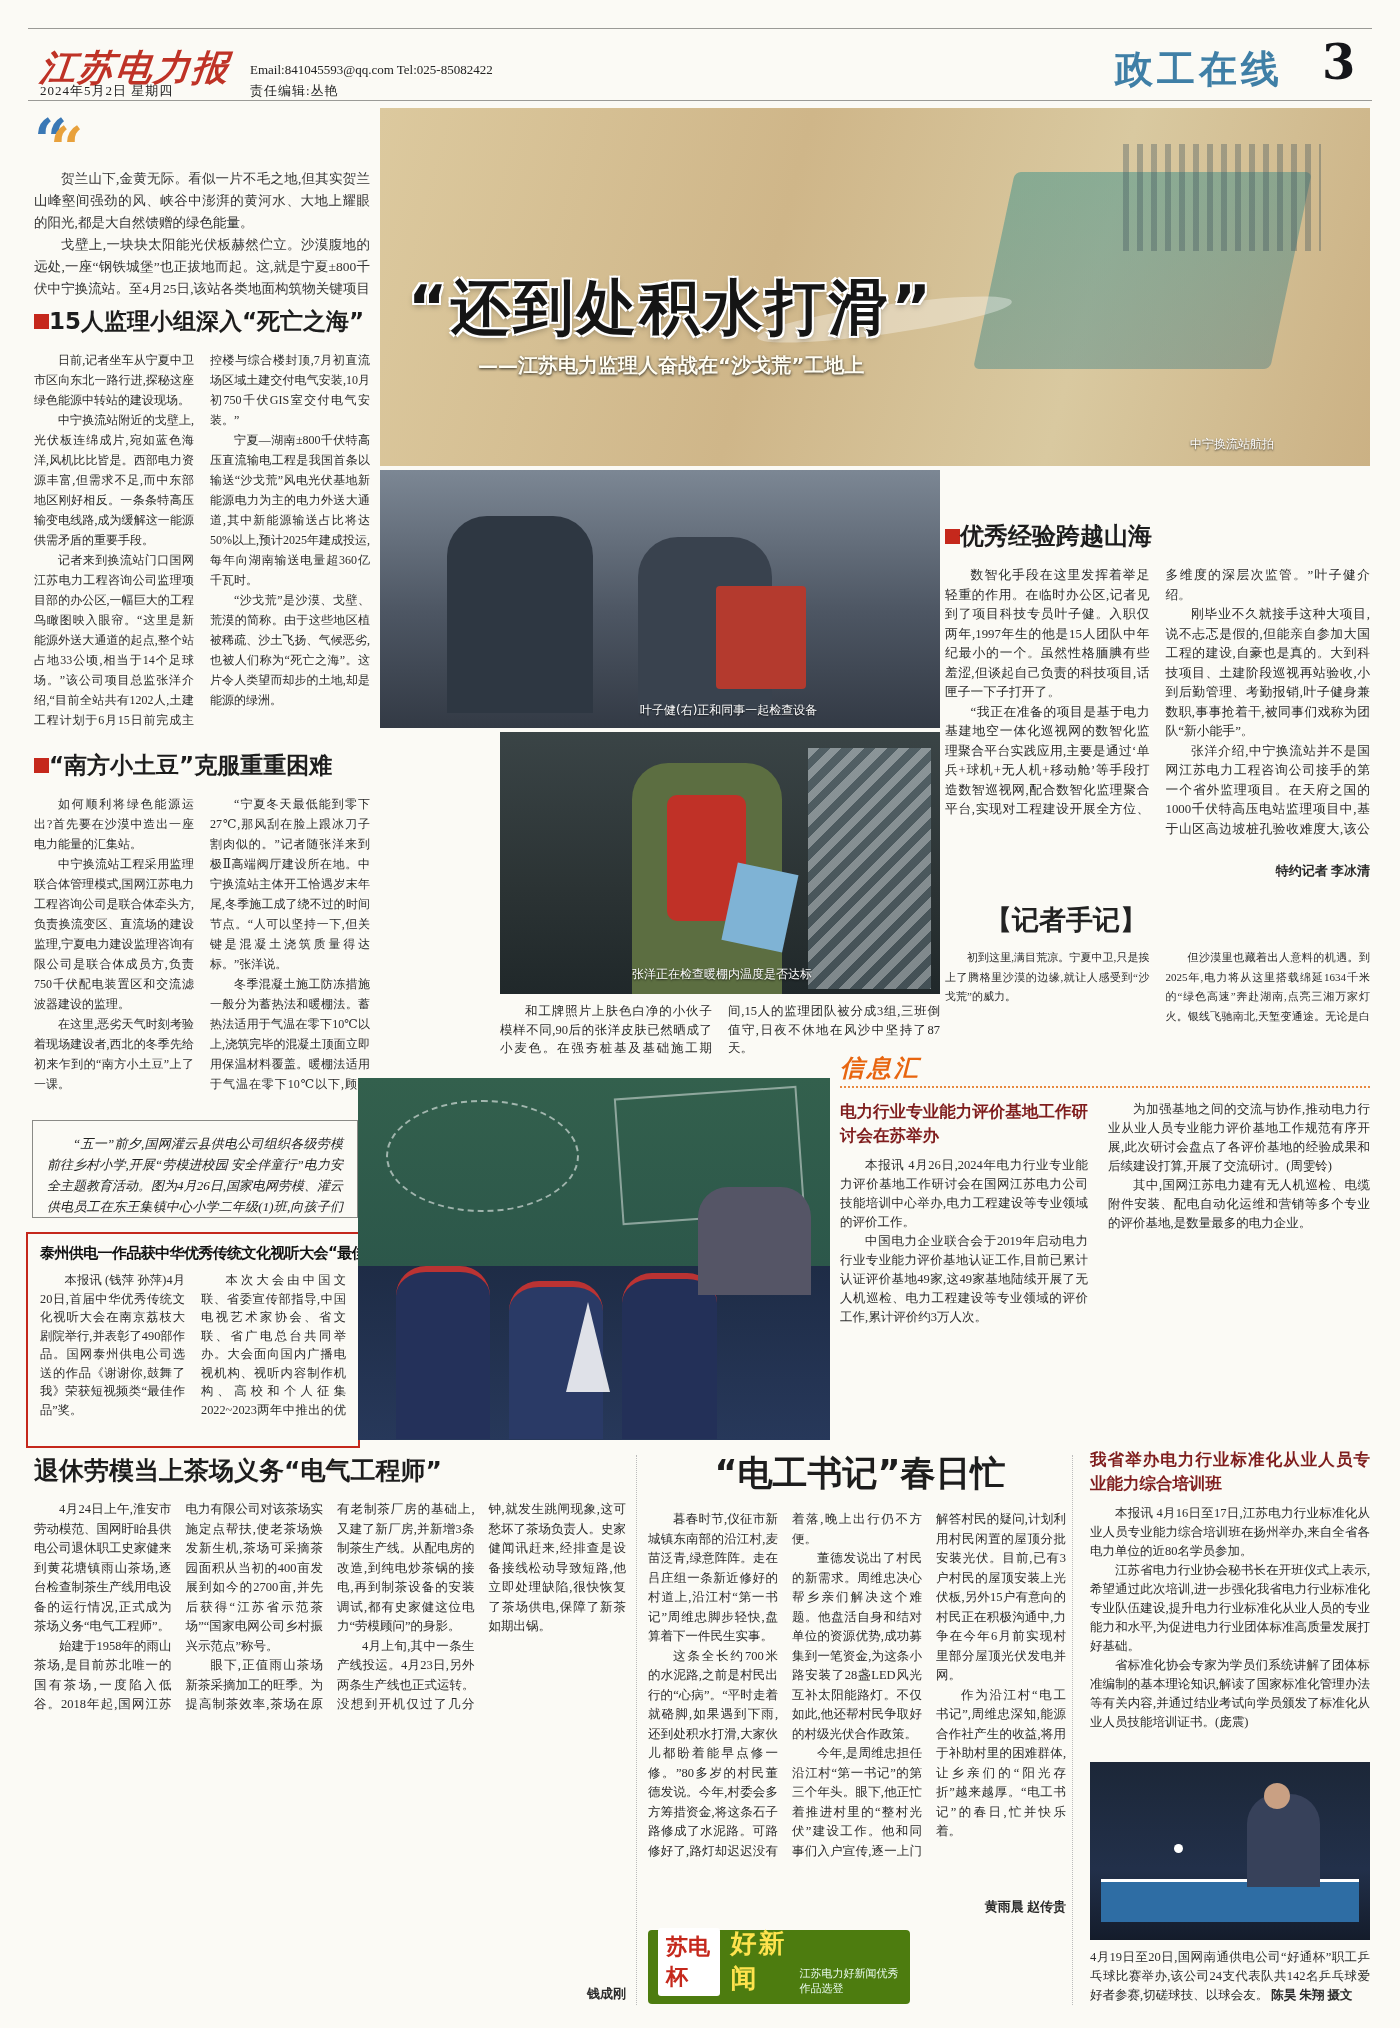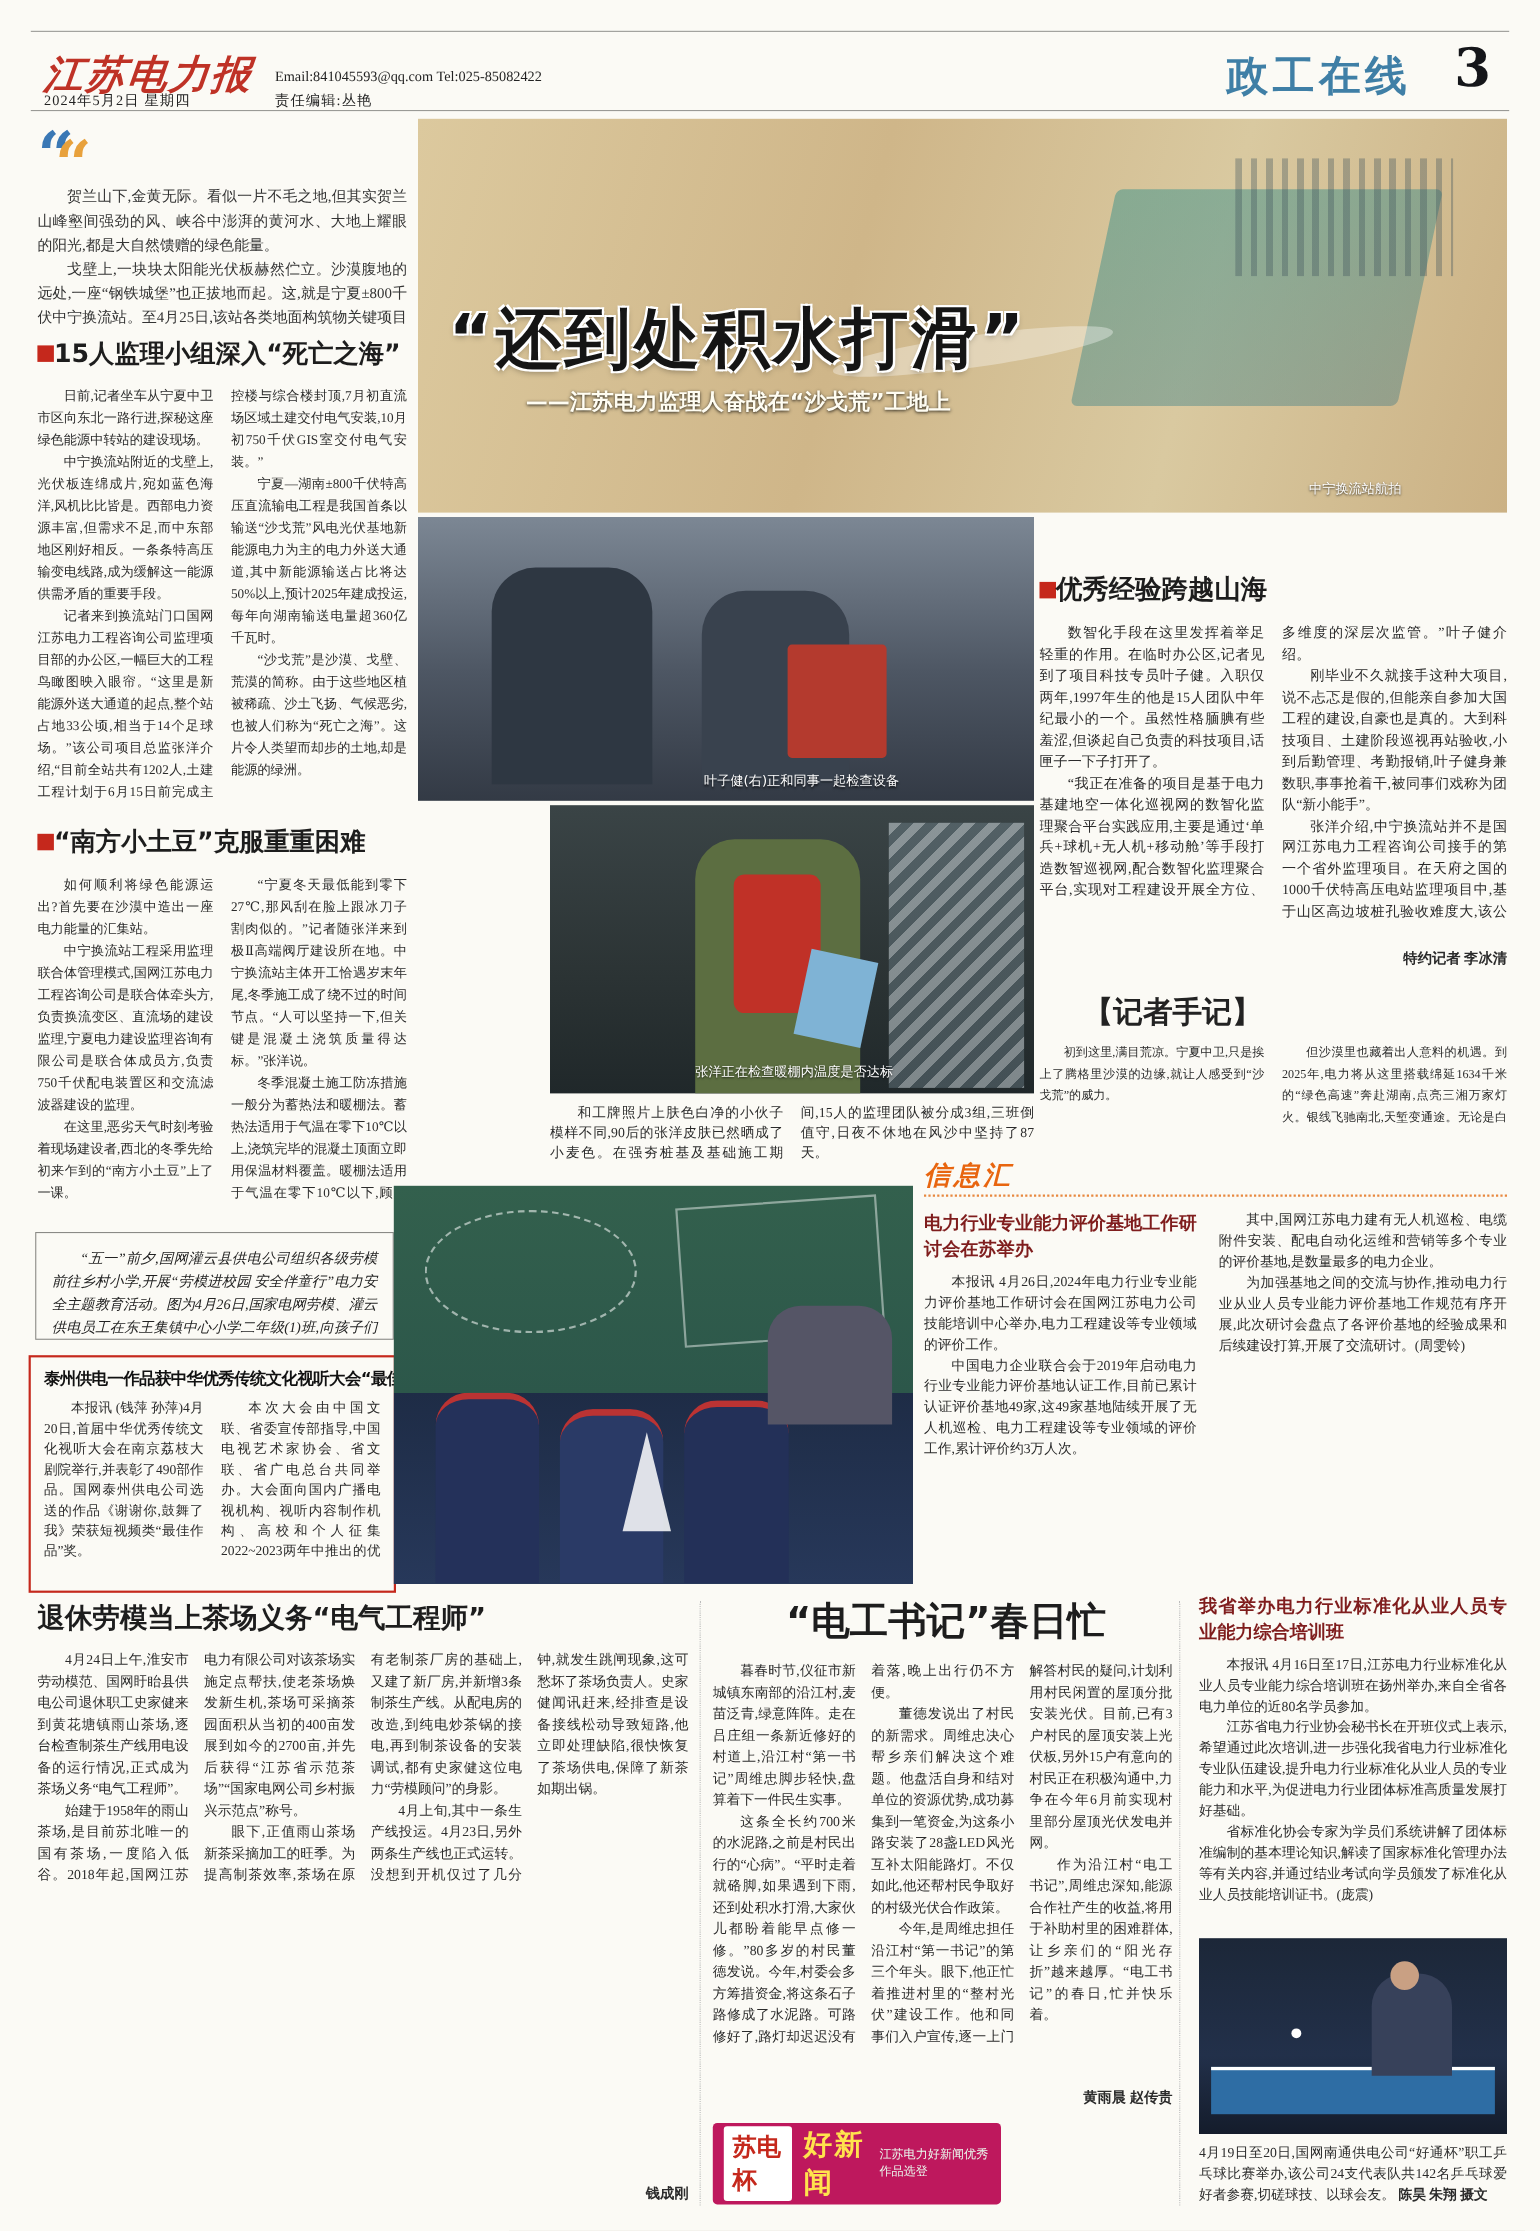--- a/index.html
+++ b/index.html
@@ -43,21 +43,21 @@
   .red-box{border:2px solid #c5281c;padding:10px 12px;background:#fbfaf5;}
   .tz-hl{font-family:"DejaVu Sans",sans-serif;font-weight:bold;font-size:15px;white-space:nowrap;letter-spacing:-0.6px;color:#111;}
   
   .info-title{font-family:"DejaVu Sans",sans-serif;font-weight:900;font-style:italic;font-size:24px;color:#e8650f;letter-spacing:3px;}
   .info-rule{border-bottom:2px dotted #e8883f;}
   .info-hl{font-family:"DejaVu Sans",sans-serif;font-weight:bold;font-size:16.5px;line-height:24px;color:#7f1d1d;text-align:justify;}
   .credit{font-weight:bold;}
   
   .notes-title{font-family:"DejaVu Sans",sans-serif;font-weight:900;font-size:27px;color:#222;}
   
-  .su-box{background:#be185d;border-radius:4px;padding:8px 10px;display:flex;align-items:center;gap:10px;}
+  .su-box{background:#4d7c0f;border-radius:4px;padding:8px 10px;display:flex;align-items:flex-end;gap:10px;}
   .su-chip{background:#fff;border-radius:3px;padding:4px 8px;font-family:"DejaVu Sans",sans-serif;font-weight:900;font-size:22px;color:#c5281c;}
   .su-good{font-family:"DejaVu Sans",sans-serif;font-weight:900;font-size:26px;color:#ffe34d;letter-spacing:2px;}
   .su-sub{font-size:11px;color:#eafbef;line-height:15px;}
   .cap-block{font-size:12.5px;line-height:19px;text-align:justify;}
   .cap-block .txt{text-indent:2em;}
 </style>
 </head>
 <body>
 
 <div id="page">
@@ -180,22 +180,22 @@
   <div class="abs info-title" style="left:840px;top:1052px;">信息汇</div>
   <div class="abs info-rule" style="left:840px;top:1086px;width:530px;"></div>
   <div class="abs" style="left:840px;top:1100px;width:248px;height:338px;">
     <div class="info-hl">电力行业专业能力评价基地工作研讨会在苏举办</div>
     <div class="body1" style="margin-top:8px;height:270px;">
         <p>本报讯 4月26日,2024年电力行业专业能力评价基地工作研讨会在国网江苏电力公司技能培训中心举办,电力工程建设等专业领域的评价工作。</p>
         <p>中国电力企业联合会于2019年启动电力行业专业能力评价基地认证工作,目前已累计认证评价基地49家,这49家基地陆续开展了无人机巡检、电力工程建设等专业领域的评价工作,累计评价约3万人次。</p>
       </div>
   </div>
   <div class="abs body1" style="left:1108px;top:1100px;width:262px;height:320px;">
+      <p>为加强基地之间的交流与协作,推动电力行业从业人员专业能力评价基地工作规范有序开展,此次研讨会盘点了各评价基地的经验成果和后续建设打算,开展了交流研讨。(周雯铃)</p>
       <p>其中,国网江苏电力建有无人机巡检、电缆附件安装、配电自动化运维和营销等多个专业的评价基地,是数量最多的电力企业。</p>
-      <p>为加强基地之间的交流与协作,推动电力行业从业人员专业能力评价基地工作规范有序开展,此次研讨会盘点了各评价基地的经验成果和后续建设打算,开展了交流研讨。(周雯铃)</p>
     </div>
 
   <div class="abs hl" style="left:34px;top:1454px;font-size:25px;">退休劳模当上茶场义务“电气工程师”</div>
   <div class="abs body4" style="left:34px;top:1500px;width:592px;height:505px;">
       <p>4月24日上午,淮安市劳动模范、国网盱眙县供电公司退休职工史家健来到黄花塘镇雨山茶场,逐台检查制茶生产线用电设备的运行情况,正式成为茶场义务“电气工程师”。</p>
       <p>始建于1958年的雨山茶场,是目前苏北唯一的国有茶场,一度陷入低谷。2018年起,国网江苏电力有限公司对该茶场实施定点帮扶,使老茶场焕发新生机,茶场可采摘茶园面积从当初的400亩发展到如今的2700亩,并先后获得“江苏省示范茶场”“国家电网公司乡村振兴示范点”称号。</p>
       <p>眼下,正值雨山茶场新茶采摘加工的旺季。为提高制茶效率,茶场在原有老制茶厂房的基础上,又建了新厂房,并新增3条制茶生产线。从配电房的改造,到纯电炒茶锅的接电,再到制茶设备的安装调试,都有史家健这位电力“劳模顾问”的身影。</p>
       <p>4月上旬,其中一条生产线投运。4月23日,另外两条生产线也正式运转。没想到开机仅过了几分钟,就发生跳闸现象,这可愁坏了茶场负责人。史家健闻讯赶来,经排查是设备接线松动导致短路,他立即处理缺陷,很快恢复了茶场供电,保障了新茶如期出锅。</p>
     </div>
   <div class="abs byline" style="left:470px;top:1985px;width:156px;">钱成刚</div>

